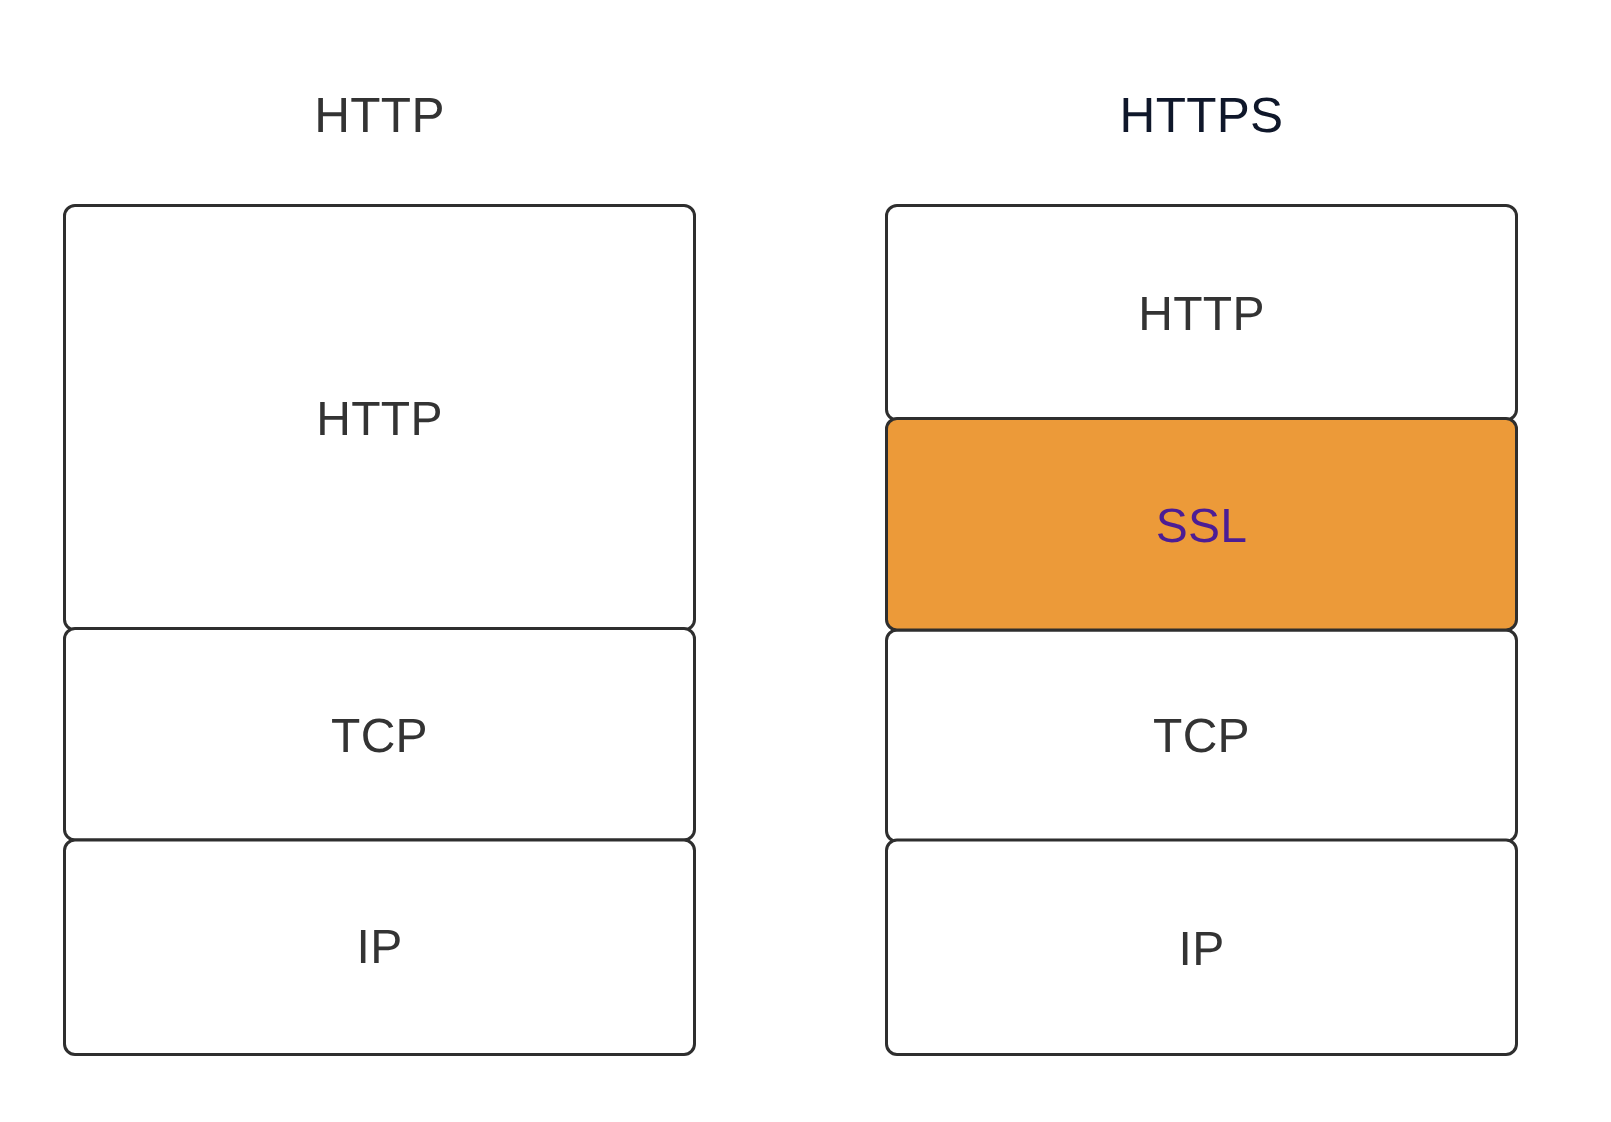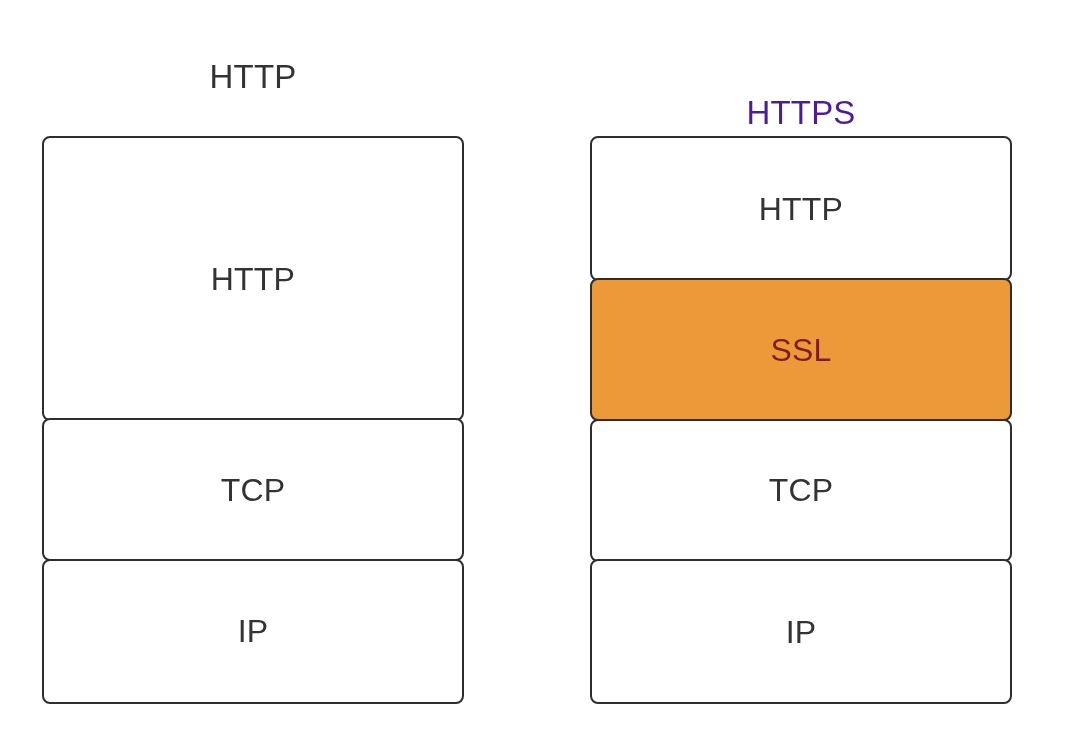--- a/index.html
+++ b/index.html
@@ -103,29 +103,29 @@
       </div>
 
       <div class="layer-box" style="height: 145px; border-color: rgb(46, 46, 46);">
         <span class="layer-label">IP</span>
       </div>
 
     </div>
   </div>
 
   <div class="column right">
-    <div class="column-title" style="color: #4c1d95; margin-top: 36px;">HTTPS</div>
+    <div class="column-title" style="color: #0f172a;">HTTPS</div>
     <div class="stack">
 
       <div class="layer-box" style="height: 145px; border-color: rgb(46, 46, 46);">
         <span class="layer-label">HTTP</span>
       </div>
 
       <div class="layer-box accent" style="height: 143px; border-color: rgb(46, 46, 46); background: rgb(236, 154, 57);">
-        <span class="layer-label" style="color: #7f1d1d;">SSL</span>
+        <span class="layer-label" style="color: #4c1d95;">SSL</span>
       </div>
 
       <div class="layer-box" style="height: 143px; border-color: rgb(46, 46, 46);">
         <span class="layer-label">TCP</span>
       </div>
 
       <div class="layer-box" style="height: 145px; border-color: rgb(46, 46, 46);">
         <span class="layer-label">IP</span>
       </div>
 

